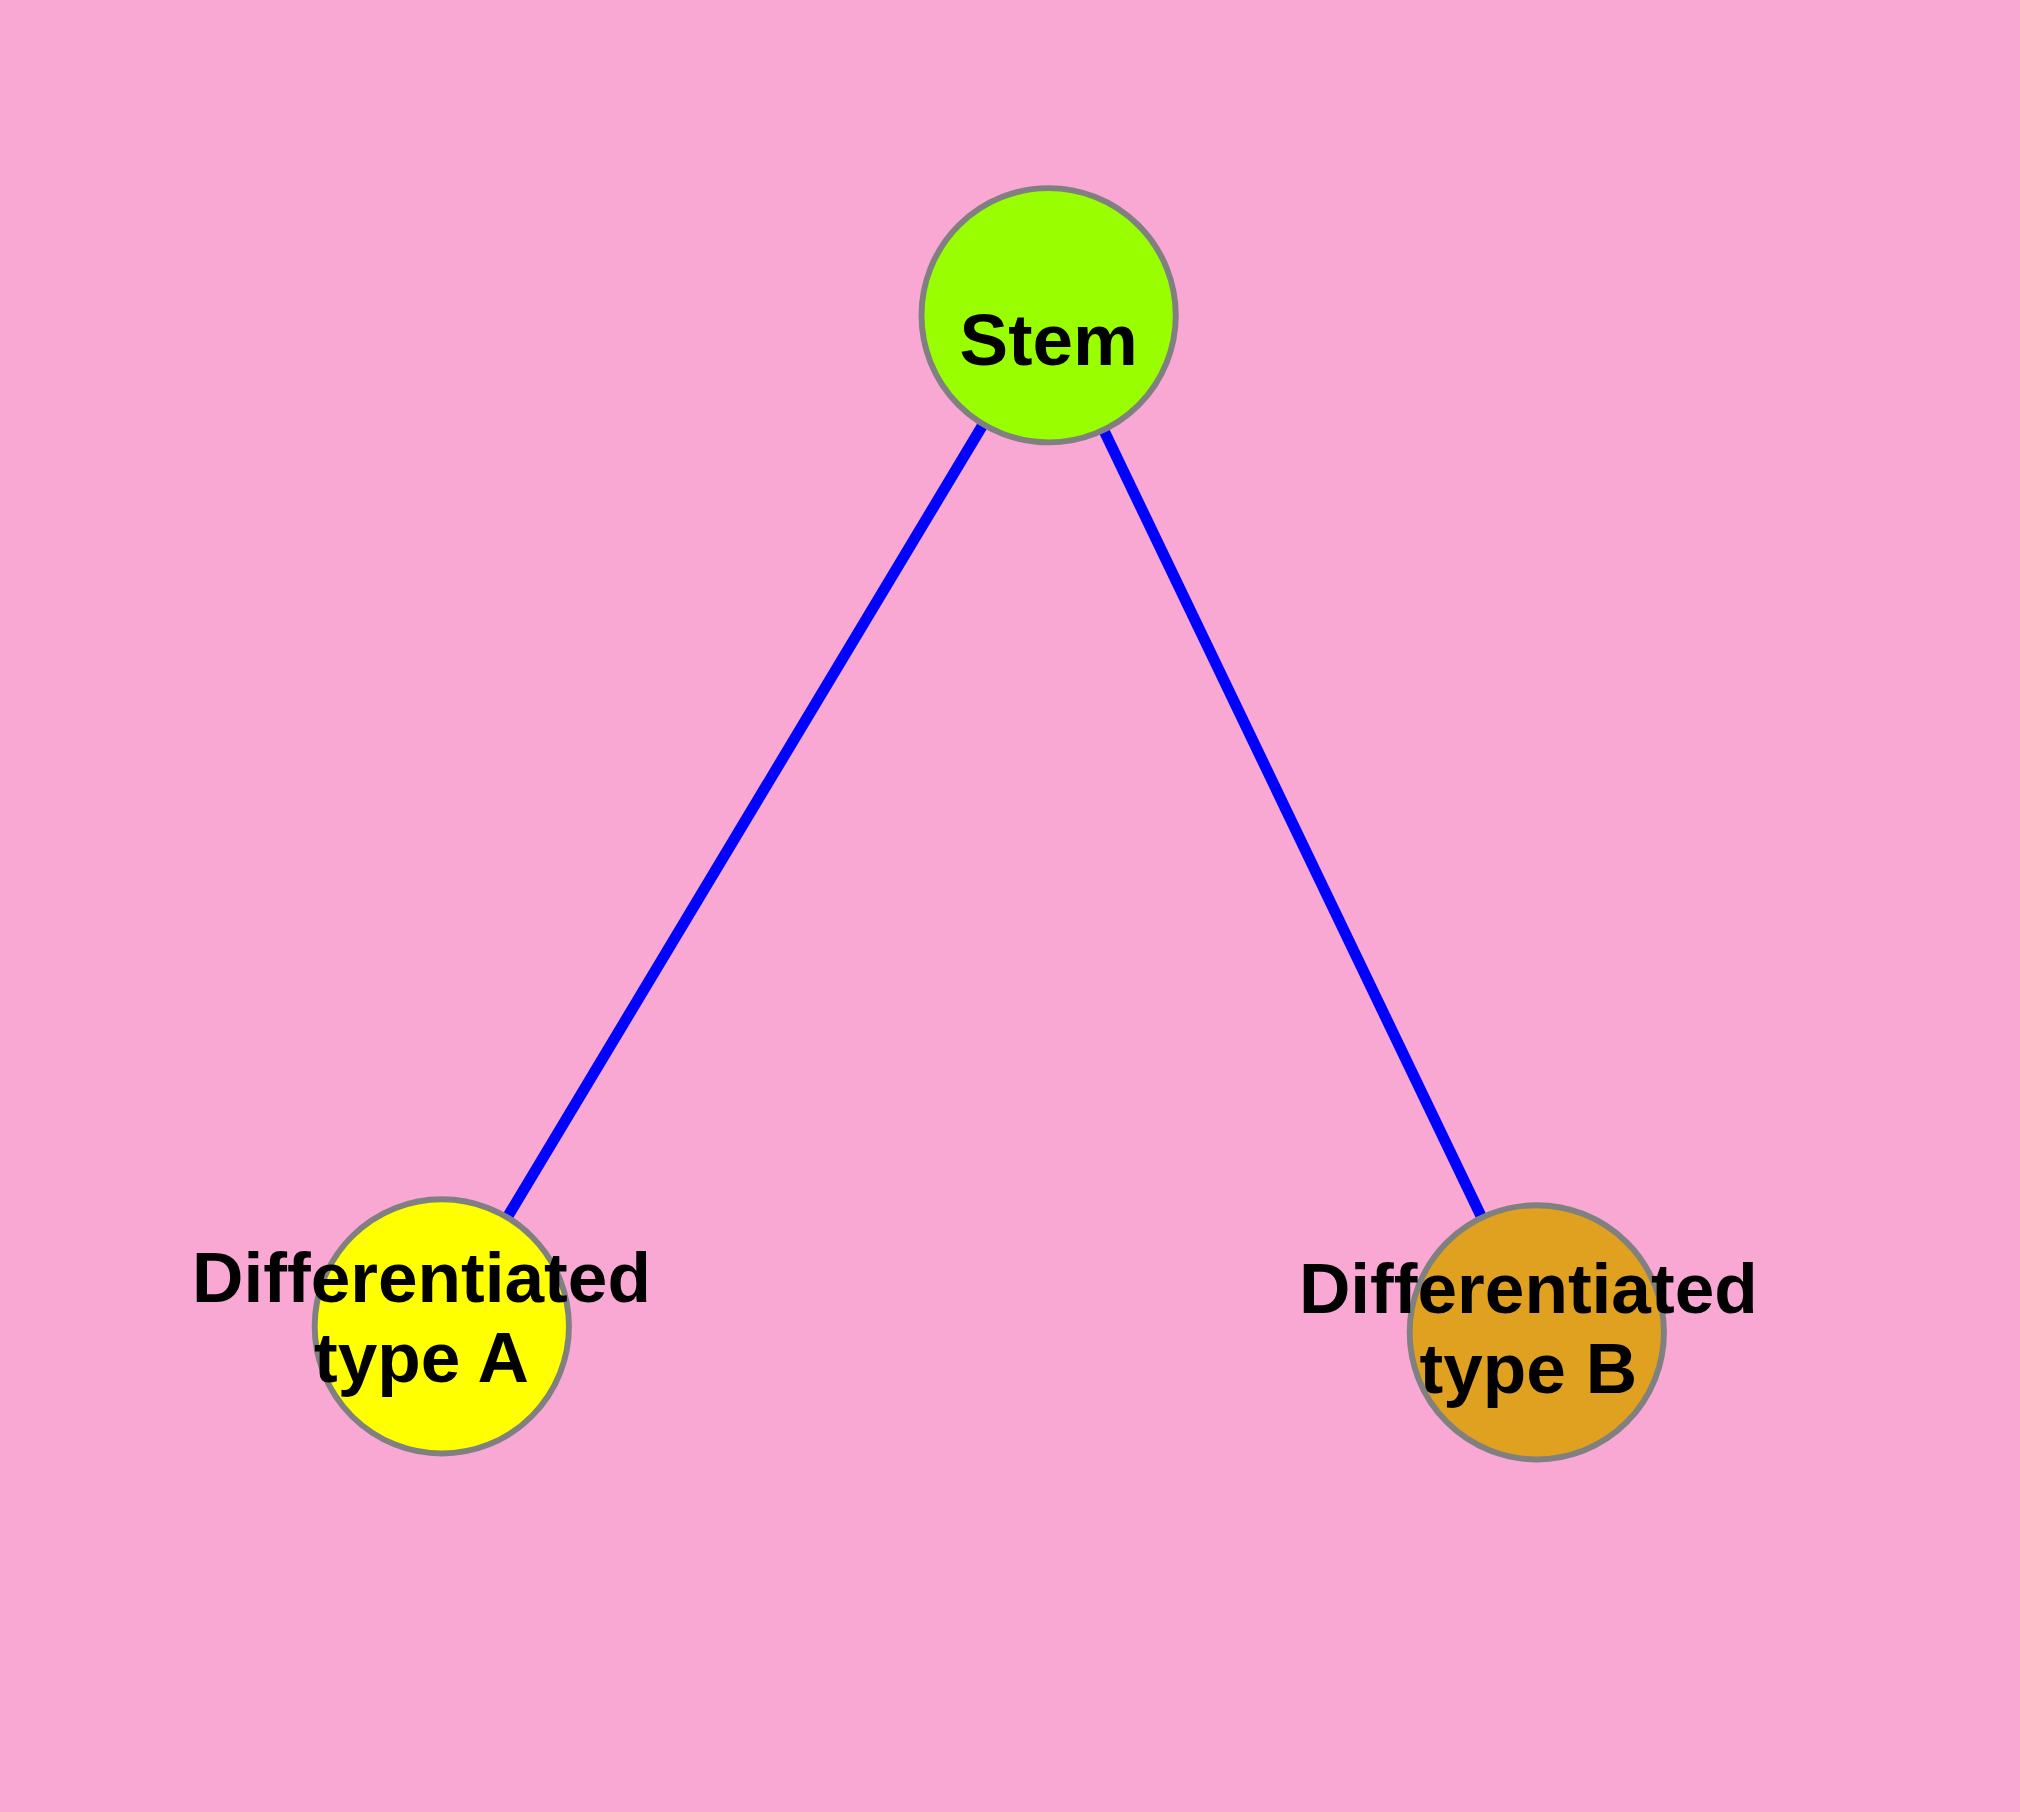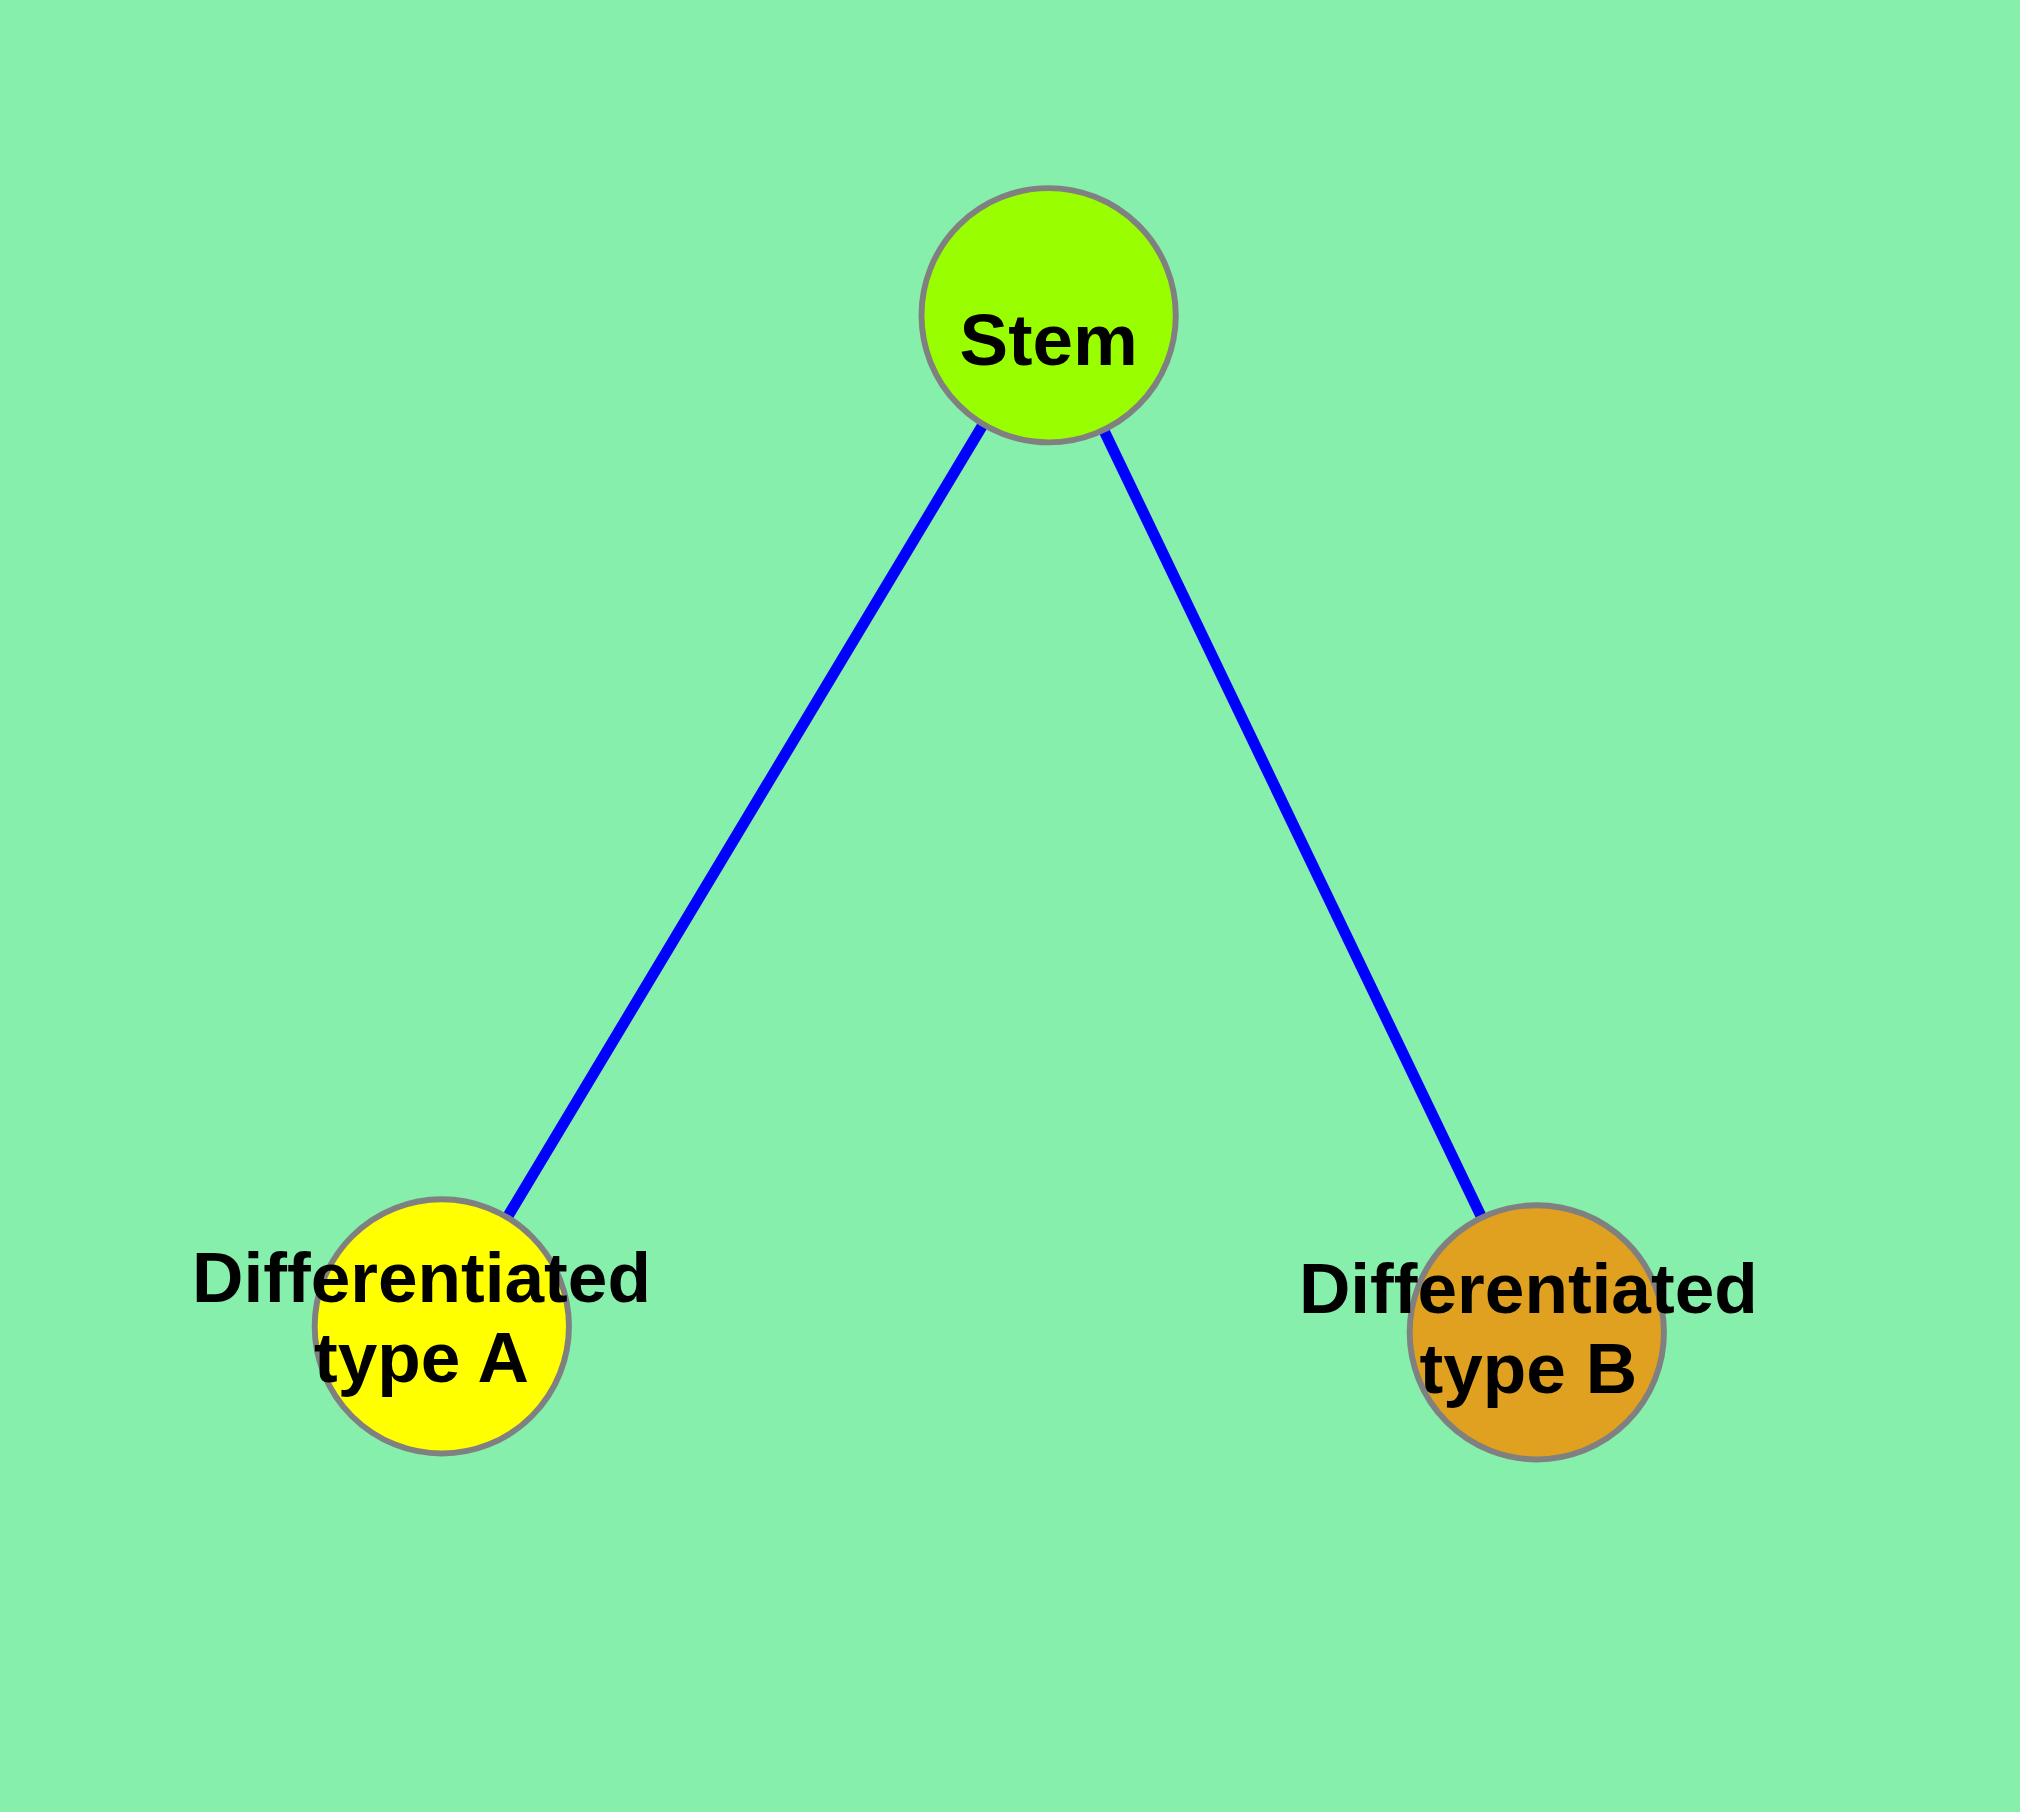--- a/index.html
+++ b/index.html
@@ -46,21 +46,21 @@
   .label-stem {
     font-size: 86px;
   }
   .label-leaf {
     font-size: 84px;
   }
 </style>
 </head>
 <body>
 
-<div id="canvas" style="width: 2021px; height: 1812px; background: #86efac;">
+<div id="canvas" style="width: 2021px; height: 1812px; background: #f9a8d4;">
   <svg id="graph-svg" viewBox="0 0 2384 2138" style="width: 2021px; height: 1812px;">
 
     <g id="edges-layer">
       <line class="edge-line" id="edge-stem-to-a" x1="1237" y1="372" x2="521" y2="1565" stroke="#0000ff"></line>
       <line class="edge-line" id="edge-stem-to-b" x1="1237" y1="372" x2="1813" y2="1572" stroke="#0000ff"></line>
     </g>
 
     <g id="nodes-layer">
       <circle class="node-circle" id="node-stem-circle" cx="1237" cy="372" r="150" fill="#99ff00" stroke="#808080"></circle>
       <circle class="node-circle" id="node-diff-a-circle" cx="521" cy="1565" r="150" fill="#ffff00" stroke="#808080"></circle>

